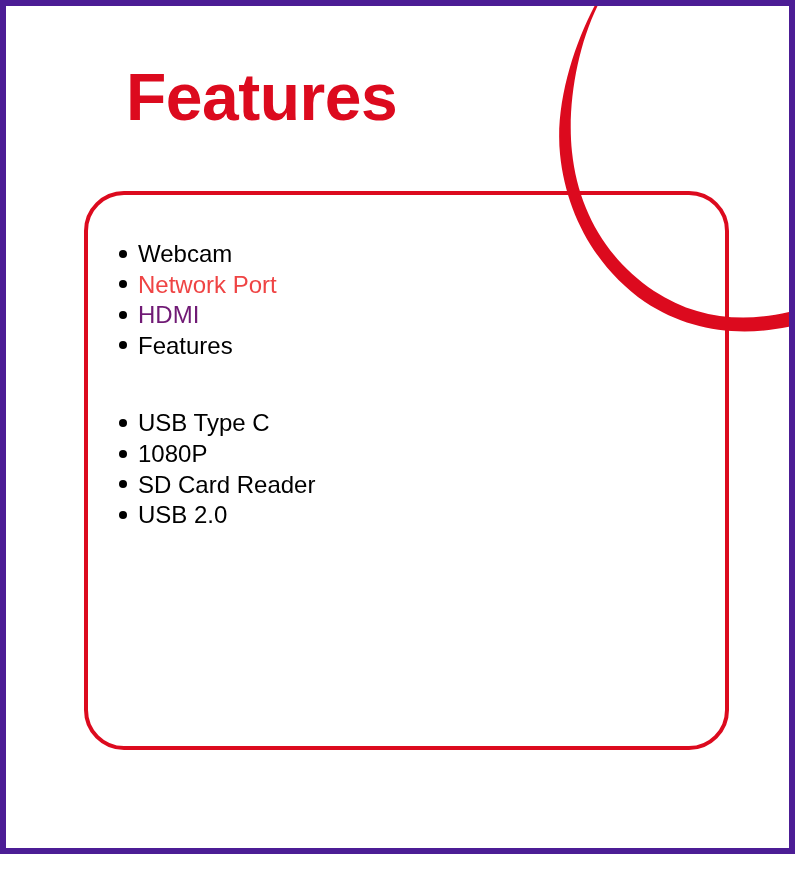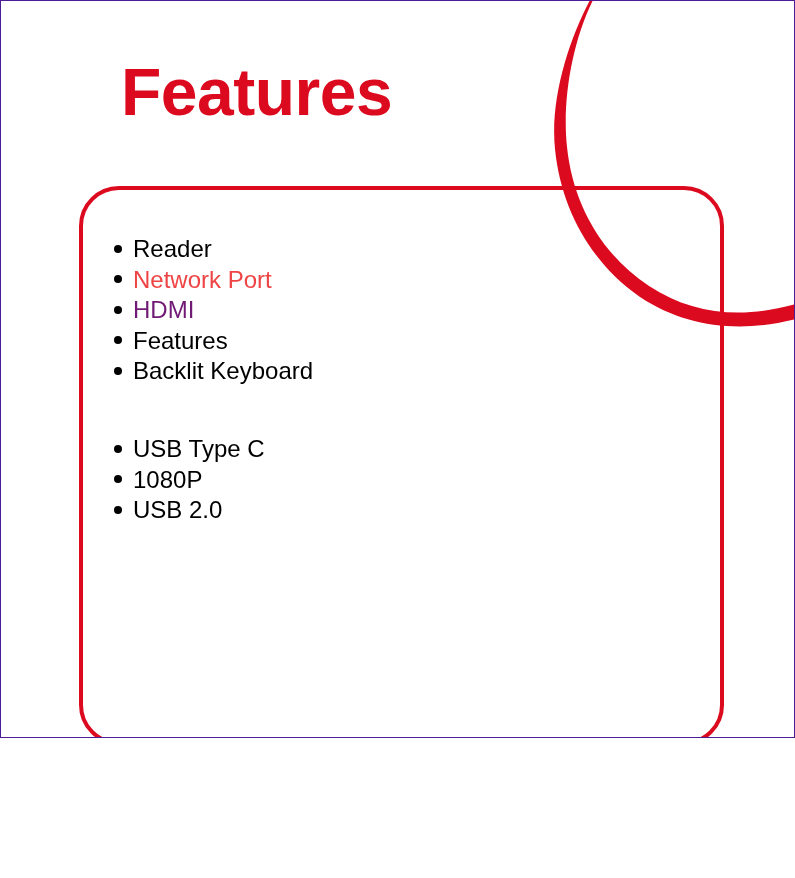--- a/index.html
+++ b/index.html
@@ -8,24 +8,24 @@
     padding: 0;
     background: #ffffff;
   }
   body {
     font-family: "Liberation Sans", "DejaVu Sans", sans-serif;
   }
 
   #slide {
     position: relative;
     width: 795px;
-    height: 738px;
+    height: 854px;
     background: #ffffff;
     box-sizing: border-box;
-    border: 1px solid #4c1d95;
+    border: 6px solid #4c1d95;
     overflow: hidden;
   }
 
   
   .title {
     position: absolute;
     left: 120px;
     top: 58px;
     margin: 0;
     font-size: 66px;
@@ -97,39 +97,39 @@
 <body>
 
 <div id="slide" style="background: rgb(255, 255, 255);">
 
   <h1 class="title" style="color: rgb(220, 10, 30);">Features</h1>
 
   <div class="panel" style="border-color: rgb(220, 10, 30); border-radius: 40px;"></div>
 
   <ul class="feature-list">
     <li style="color: rgb(0, 0, 0);">
-      <span class="bullet" style="background: rgb(0, 0, 0);"></span><span class="item-label">Reader</span>
+      <span class="bullet" style="background: rgb(0, 0, 0);"></span><span class="item-label">Webcam</span>
     </li>
     <li style="color: #ef4444;">
       <span class="bullet" style="background: rgb(0, 0, 0);"></span><span class="item-label">Network Port</span>
     </li>
     <li style="color: #701a75;">
       <span class="bullet" style="background: rgb(0, 0, 0);"></span><span class="item-label">HDMI</span>
     </li>
     <li style="color: rgb(0, 0, 0);">
       <span class="bullet" style="background: rgb(0, 0, 0);"></span><span class="item-label">Features</span>
     </li>
-    <li style="color: rgb(0, 0, 0);">
-      <span class="bullet" style="background: rgb(0, 0, 0);"></span><span class="item-label">Backlit Keyboard</span>
-    </li>
     <li style="color: rgb(0, 0, 0); margin-top: 47px;">
       <span class="bullet" style="background: rgb(0, 0, 0);"></span><span class="item-label">USB Type C</span>
     </li>
     <li style="color: rgb(0, 0, 0);">
       <span class="bullet" style="background: rgb(0, 0, 0);"></span><span class="item-label">1080P</span>
+    </li>
+    <li style="color: rgb(0, 0, 0);">
+      <span class="bullet" style="background: rgb(0, 0, 0);"></span><span class="item-label">SD Card Reader</span>
     </li>
     <li style="color: rgb(0, 0, 0);">
       <span class="bullet" style="background: rgb(0, 0, 0);"></span><span class="item-label">USB 2.0</span>
     </li>
   </ul>
 
   <svg class="swoosh" viewBox="0 0 795 878" xmlns="http://www.w3.org/2000/svg">
 
     <path id="swooshPath" d="M 591.5 0
              C 571 42, 561 100, 566 146

